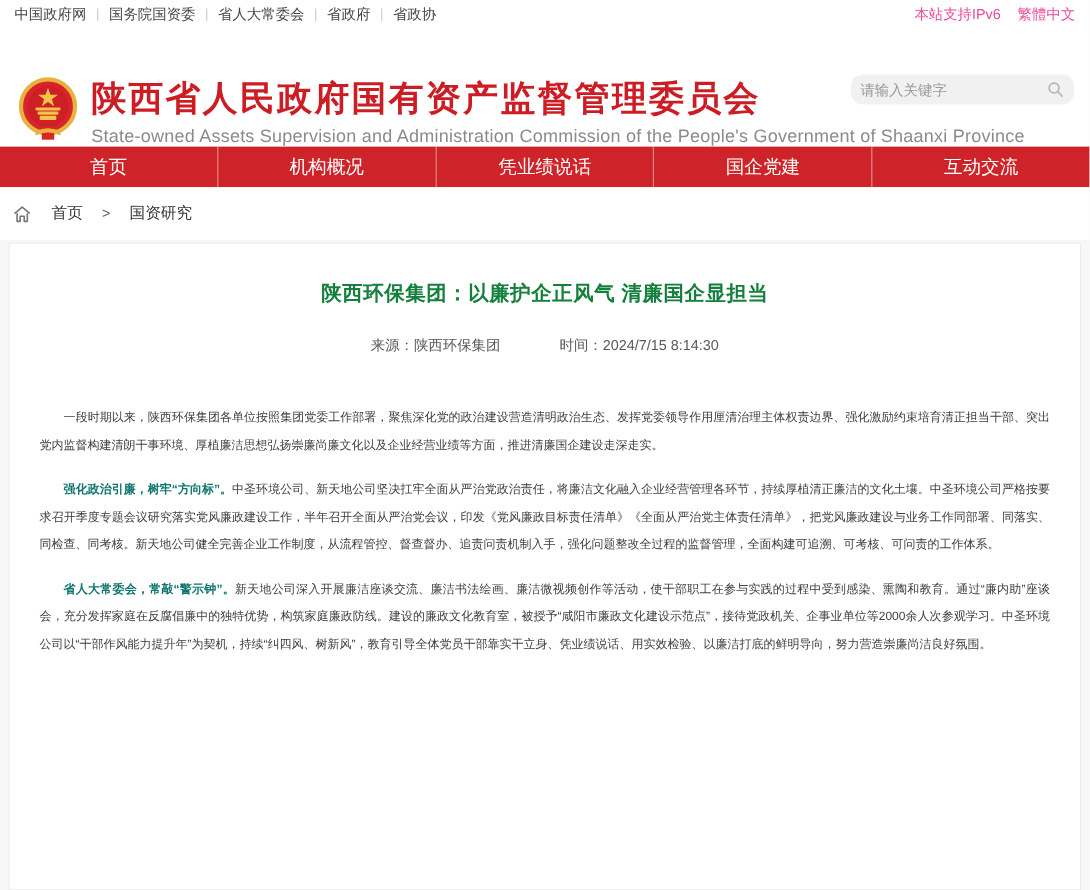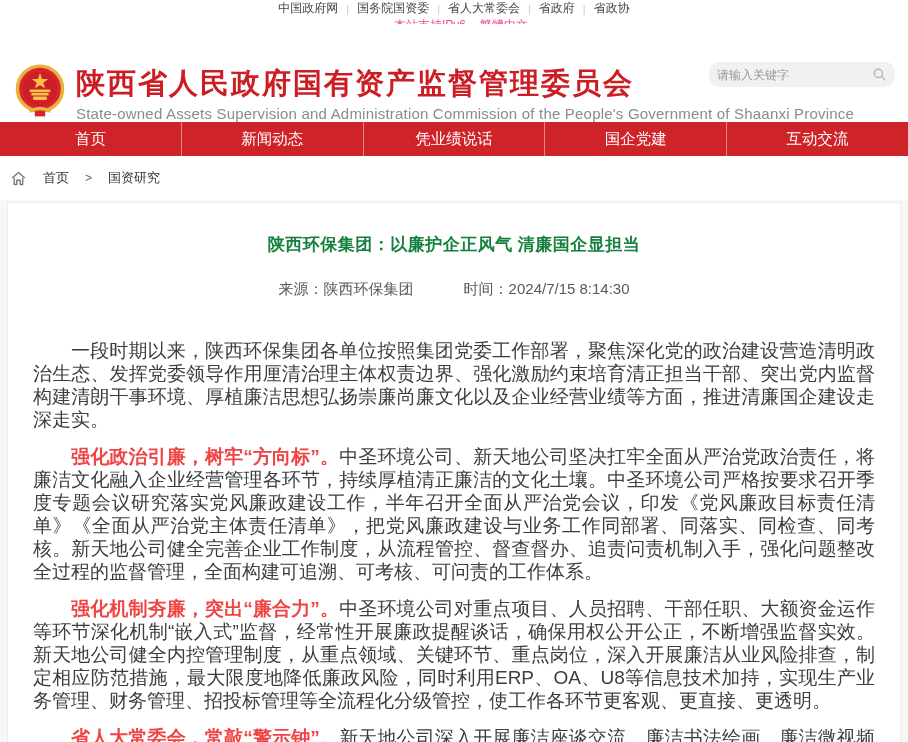--- a/index.html
+++ b/index.html
@@ -15,21 +15,20 @@
   
   .topbar {
     height: 24px;
     background: #fff;
     display: flex;
     align-items: center;
     justify-content: space-between;
     padding: 0 12px 0 12px;
     font-size: 12px;
     color: #444;
-    flex-direction: column;
   }
   .topbar-left, .topbar-right { display: flex; align-items: center; }
   .topbar-left a {
     color: #444; text-decoration: none; cursor: pointer;
   }
   .tb-sep { color: #ccc; margin: 0 8px; font-size: 11px; }
   .topbar-right span { margin-left: 14px; color: #ec4899; cursor: pointer; }
   
   .header {
     position: relative;
@@ -118,39 +117,39 @@
   .article-title {
     text-align: center;
     font-size: 17px;
     font-weight: bold;
     color: #15803d;
     margin-top: 30px;
     letter-spacing: 0.5px;
   }
   .article-meta {
     text-align: center;
-    font-size: 15px;
+    font-size: 12px;
     color: #595959;
     margin-top: 24px;
   }
   .article-meta .meta-time { margin-left: 46px; }
   .article-body {
     margin-top: 40px;
     padding: 0 25px;
   }
   .article-body p {
-    font-size: 19px;
+    font-size: 10px;
     line-height: 23px;
     color: #3d3d3d;
     text-align: justify;
     text-indent: 2em;
     margin-bottom: 14px;
     margin-top: 12px;
   }
-  .article-body p .lead { font-weight: bold; color: #ef4444; }
+  .article-body p .lead { font-weight: bold; color: #0f766e; }
 </style>
 </head>
 <body>
 
 <div class="topbar">
   <div class="topbar-left">
     <a>中国政府网</a>
     <span class="tb-sep">|</span>
     <a>国务院国资委</a>
     <span class="tb-sep">|</span>
@@ -186,21 +185,21 @@
     <input type="text" placeholder="请输入关键字" style="">
     <svg class="search-icon" viewBox="0 0 20 20" aria-hidden="true">
       <circle cx="8.5" cy="8.5" r="5.5" fill="none" stroke="#b5b5b5" stroke-width="1.8"></circle>
       <line x1="12.8" y1="12.8" x2="17.5" y2="17.5" stroke="#b5b5b5" stroke-width="1.8" stroke-linecap="round"></line>
     </svg>
   </div>
 </div>
 
 <div class="nav">
   <a>首页</a>
-  <a>新闻动态</a>
+  <a>机构概况</a>
   <a>凭业绩说话</a>
   <a>国企党建</a>
   <a>互动交流</a>
 </div>
 
 <div class="crumbs">
   <svg class="home-icon" viewBox="0 0 20 20" aria-hidden="true">
     <path d="M3 9 L10 3 L17 9" fill="none" stroke="#777" stroke-width="1.6" stroke-linecap="round" stroke-linejoin="round"></path>
     <path d="M5 9 L5 17 L8 17 L8 12 L12 12 L12 17 L15 17 L15 9" fill="none" stroke="#777" stroke-width="1.6" stroke-linejoin="round"></path>
   </svg>
@@ -216,20 +215,17 @@
     <span class="meta-time">时间：2024/7/15 8:14:30</span>
   </div>
   <div class="article-body">
     <p>
       <span class="lead"></span><span>一段时期以来，陕西环保集团各单位按照集团党委工作部署，聚焦深化党的政治建设营造清明政治生态、发挥党委领导作用厘清治理主体权责边界、强化激励约束培育清正担当干部、突出党内监督构建清朗干事环境、厚植廉洁思想弘扬崇廉尚廉文化以及企业经营业绩等方面，推进清廉国企建设走深走实。</span>
     </p>
     <p>
       <span class="lead">强化政治引廉，树牢“方向标”。</span><span>中圣环境公司、新天地公司坚决扛牢全面从严治党政治责任，将廉洁文化融入企业经营管理各环节，持续厚植清正廉洁的文化土壤。中圣环境公司严格按要求召开季度专题会议研究落实党风廉政建设工作，半年召开全面从严治党会议，印发《党风廉政目标责任清单》《全面从严治党主体责任清单》，把党风廉政建设与业务工作同部署、同落实、同检查、同考核。新天地公司健全完善企业工作制度，从流程管控、督查督办、追责问责机制入手，强化问题整改全过程的监督管理，全面构建可追溯、可考核、可问责的工作体系。</span>
     </p>
     <p>
-      <span class="lead">强化机制夯廉，突出“廉合力”。</span><span>中圣环境公司对重点项目、人员招聘、干部任职、大额资金运作等环节深化机制“嵌入式”监督，经常性开展廉政提醒谈话，确保用权公开公正，不断增强监督实效。新天地公司健全内控管理制度，从重点领域、关键环节、重点岗位，深入开展廉洁从业风险排查，制定相应防范措施，最大限度地降低廉政风险，同时利用ERP、OA、U8等信息技术加持，实现生产业务管理、财务管理、招投标管理等全流程化分级管控，使工作各环节更客观、更直接、更透明。</span>
-    </p>
-    <p>
       <span class="lead">省人大常委会，常敲“警示钟”。</span><span>新天地公司深入开展廉洁座谈交流、廉洁书法绘画、廉洁微视频创作等活动，使干部职工在参与实践的过程中受到感染、熏陶和教育。通过“廉内助”座谈会，充分发挥家庭在反腐倡廉中的独特优势，构筑家庭廉政防线。建设的廉政文化教育室，被授予“咸阳市廉政文化建设示范点”，接待党政机关、企事业单位等2000余人次参观学习。中圣环境公司以“干部作风能力提升年”为契机，持续“纠四风、树新风”，教育引导全体党员干部靠实干立身、凭业绩说话、用实效检验、以廉洁打底的鲜明导向，努力营造崇廉尚洁良好氛围。</span>
     </p>
 
   </div>
 </div>
 
 </body></html>

